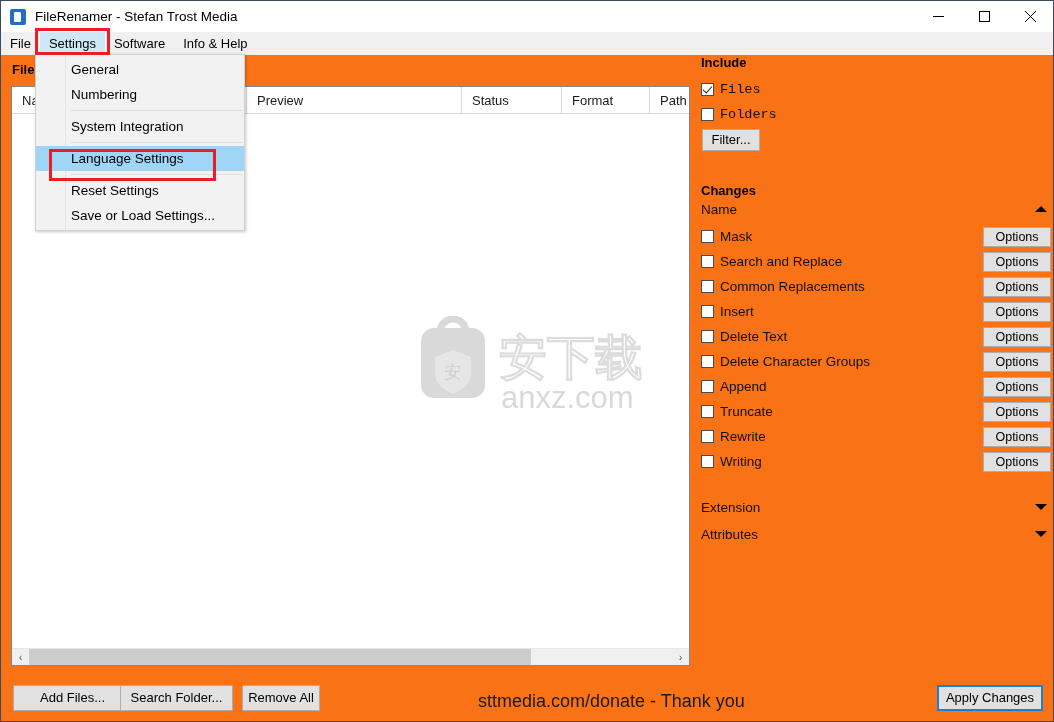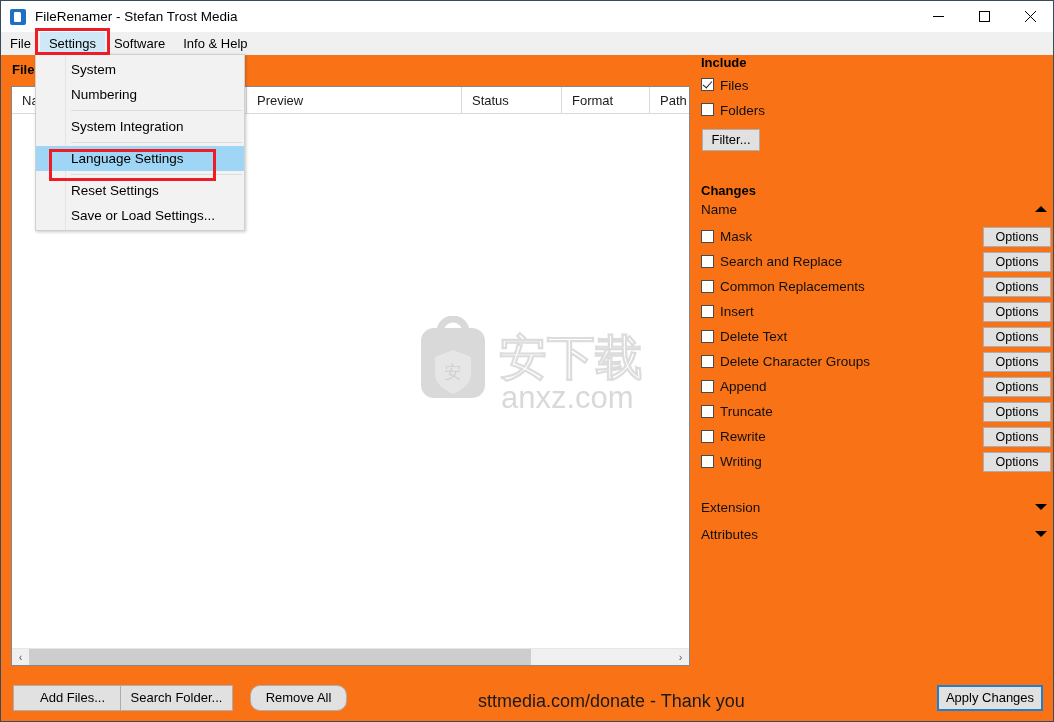--- a/index.html
+++ b/index.html
@@ -256,21 +256,23 @@
     height: 620px;
   }
   .sect-title {
     font-size: 13px;
     font-weight: bold;
     color: #000;
     margin: 0;
   }
   .cbrow {
     display: flex;
+    align-items: center;
     height: 22px;
+    font-family: Liberation Mono, monospace;
   }
   .cbox {
     width: 13px;
     height: 13px;
     border: 1px solid #4a4a4a;
     background: #ffffff;
     box-sizing: border-box;
     margin-right: 6px;
     flex: none;
     position: relative;
@@ -561,28 +563,28 @@
     <div class="collapse-row" style="margin-top:5px;">
       <span>Attributes</span>
       <span class="tri down"></span>
     </div>
 
   </div>
 
   <div id="bottombar">
     <div class="btn bbtn" style="left:12px; width:119px;">Add Files...</div>
     <div class="btn bbtn" style="left:119px; width:113px;">Search Folder...</div>
-    <div class="btn bbtn" style="left:249px; width:97px;border-radius:10px;">Remove All</div>
+    <div class="btn bbtn" style="left:241px; width:78px;">Remove All</div>
     <div id="donate-text">sttmedia.com/donate - Thank you</div>
     <div id="apply-btn">Apply Changes</div>
   </div>
 
   <div id="dropdown">
     <div class="rail"></div>
-    <div class="mi">System</div>
+    <div class="mi">General</div>
     <div class="mi">Numbering</div>
     <div class="msep"></div>
     <div class="mi">System Integration</div>
     <div class="msep"></div>
     <div class="mi sel">Language Settings</div>
     <div class="msep"></div>
     <div class="mi">Reset Settings</div>
     <div class="mi">Save or Load Settings...</div>
   </div>
 

